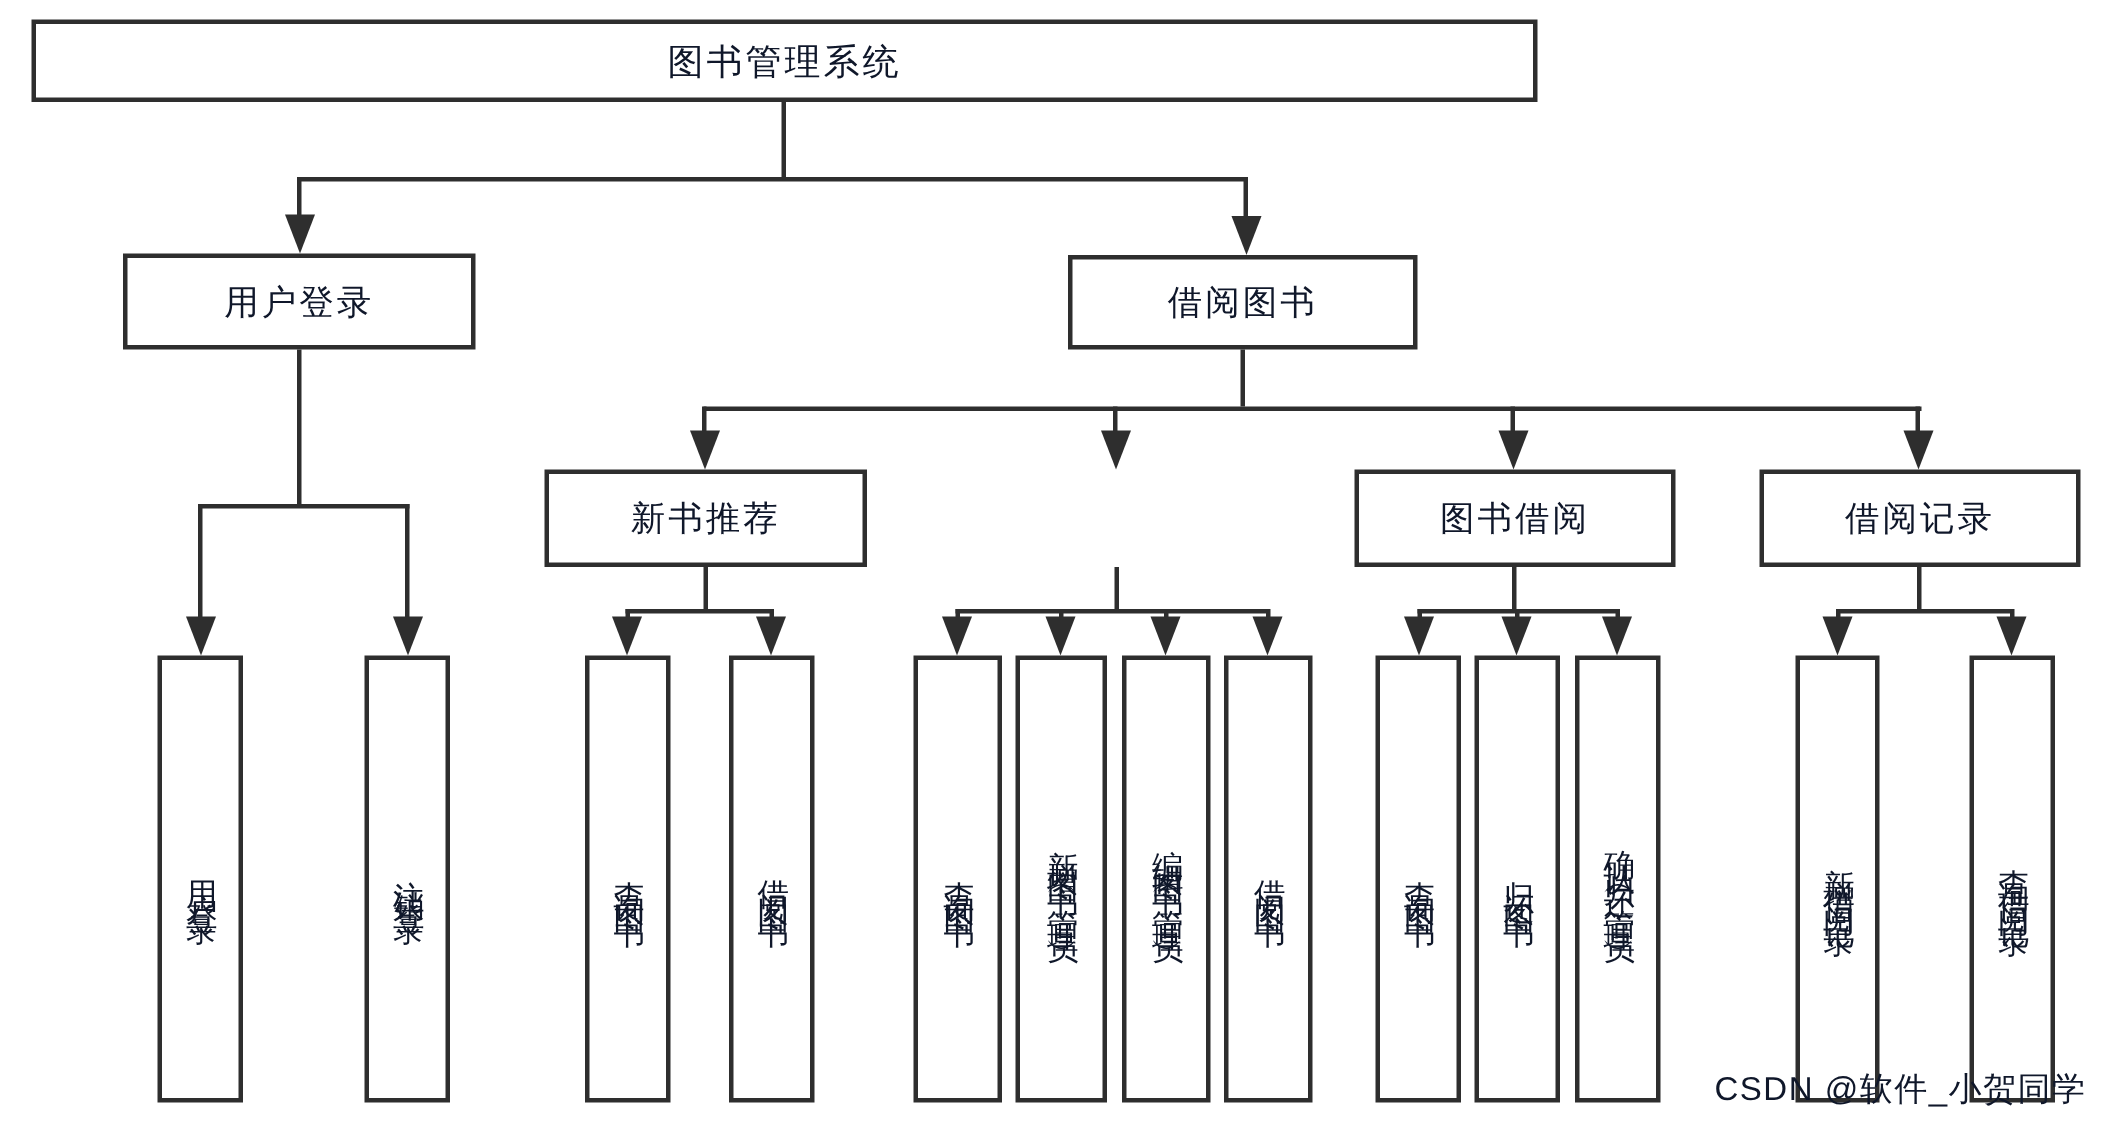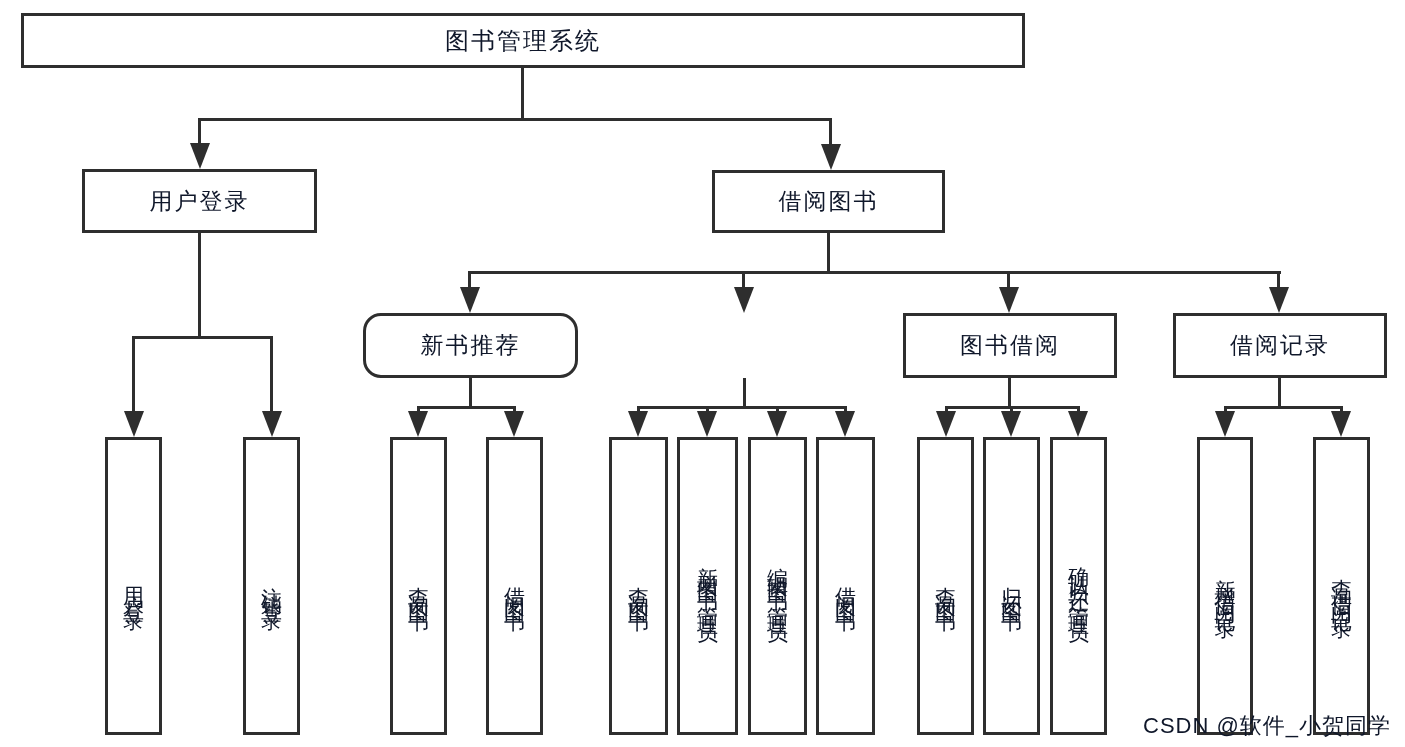--- a/index.html
+++ b/index.html
@@ -59,21 +59,21 @@
   </div>
 
   <div class="node hbox" style="left:82px;top:169px;width:235px;height:64px;">
     <span class="label">用户登录</span>
   </div>
 
   <div class="node hbox" style="left:712px;top:170px;width:233px;height:63px;">
     <span class="label">借阅图书</span>
   </div>
 
-  <div class="node hbox" style="left:363px;top:313px;width:215px;height:65px;border-radius:18px;">
+  <div class="node hbox" style="left:363px;top:313px;width:215px;height:65px;">
     <span class="label">新书推荐</span>
   </div>
 
 
   <div class="node hbox" style="left:903px;top:313px;width:214px;height:65px;">
     <span class="label">图书借阅</span>
   </div>
 
   <div class="node hbox" style="left:1173px;top:313px;width:214px;height:65px;">
     <span class="label">借阅记录</span>

